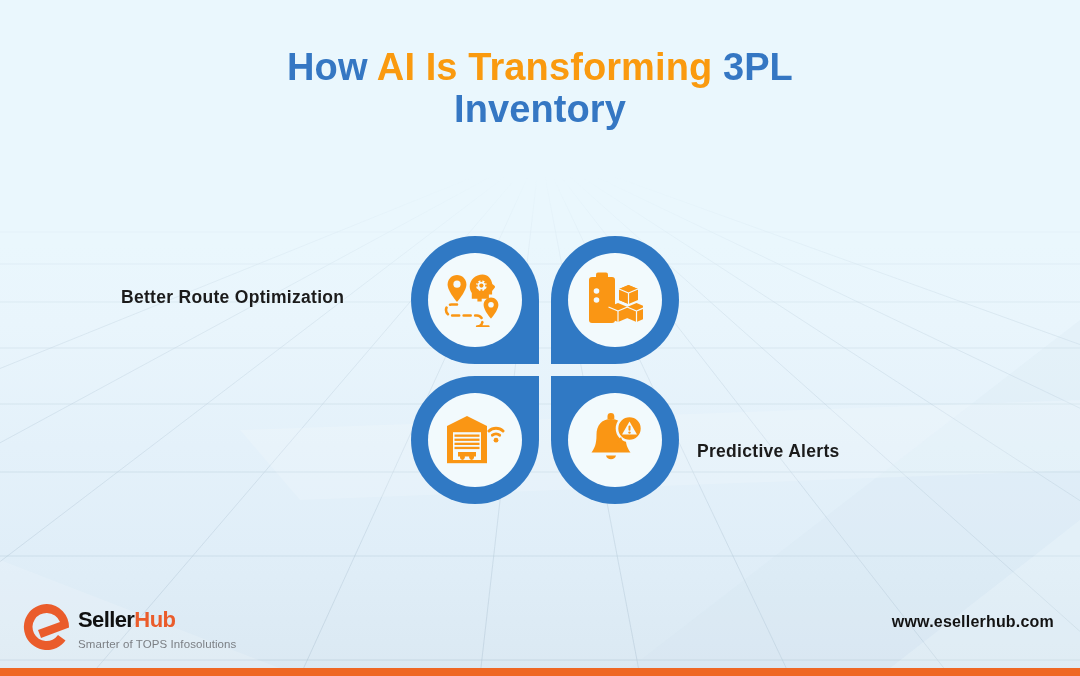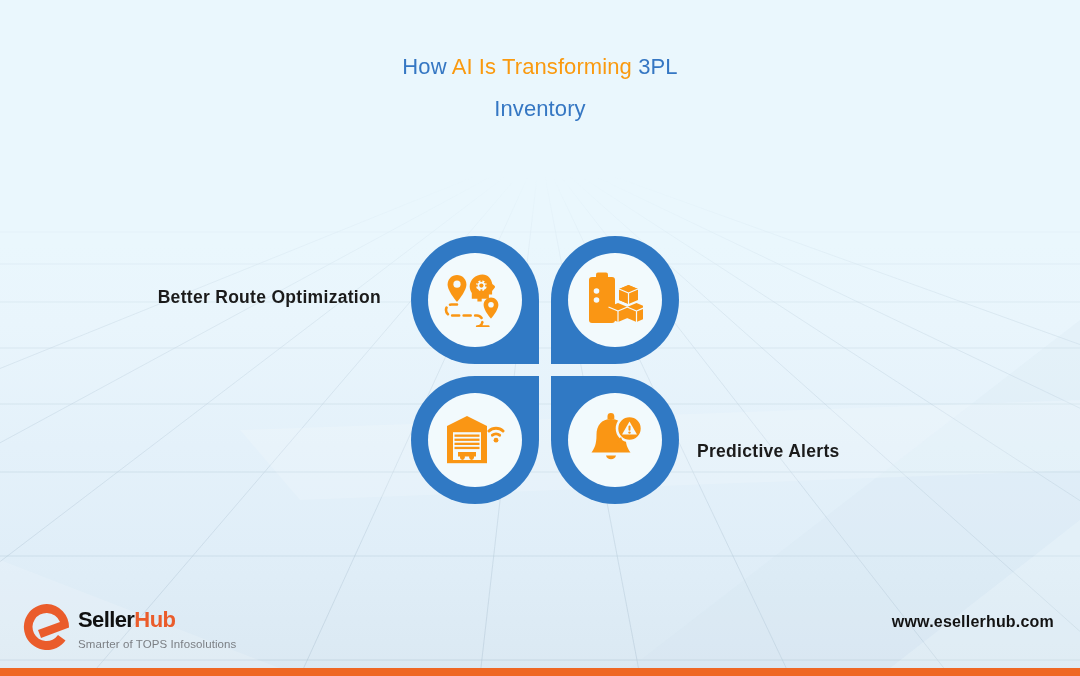--- a/index.html
+++ b/index.html
@@ -42,22 +42,22 @@
   
   .title-block {
     position: absolute;
     left: 0;
     top: 46px;
     width: 1080px;
     text-align: center;
     line-height: 42px;
   }
   .title-line {
-    font-size: 22px;
-    font-weight: normal;
+    font-size: 38px;
+    font-weight: bold;
     letter-spacing: 0.1px;
   }
   .t-blue { color: #3577c3; }
   .t-orange { color: #fa9a0f; }
 
   
   .pinwheel {
     position: absolute;
     left: 411px;
     top: 236px;
@@ -92,21 +92,21 @@
 
   
   .feature-label {
     position: absolute;
     font-size: 17.5px;
     font-weight: bold;
     color: #1b1b1b;
     line-height: 30px;
     letter-spacing: 0.3px;
   }
-  .label-left { text-align: right; }
+  .label-left { }
   .label-right { text-align: left; }
 
   .lbl-route     { right: 699px; top: 282px; width: 260px; }
   .lbl-inventory { left: 697px;  top: 282px; width: 300px; }
   .lbl-warehouse { right: 699px; top: 416px; width: 260px; }
   .lbl-alerts    { left: 697px;  top: 416px; width: 300px; margin-top: 20px; }
 
   
   .logo-block {
     position: absolute;

